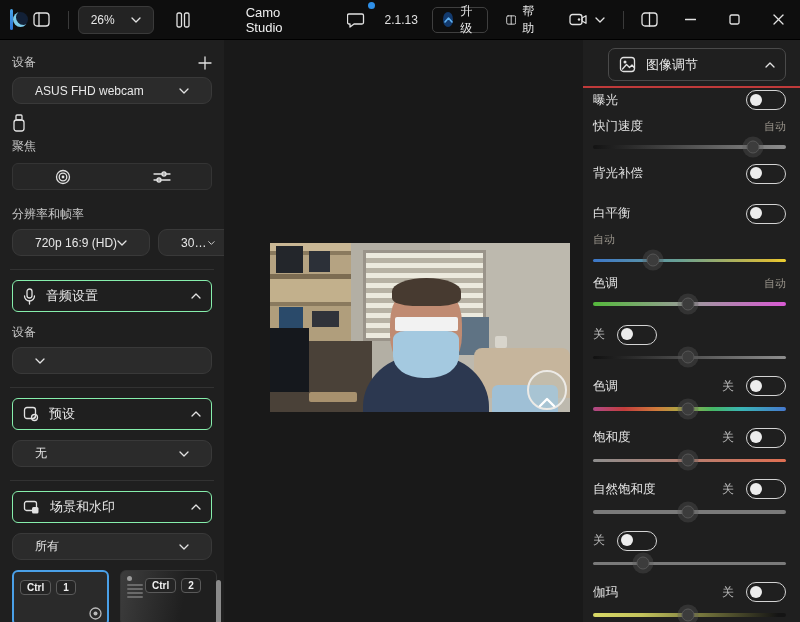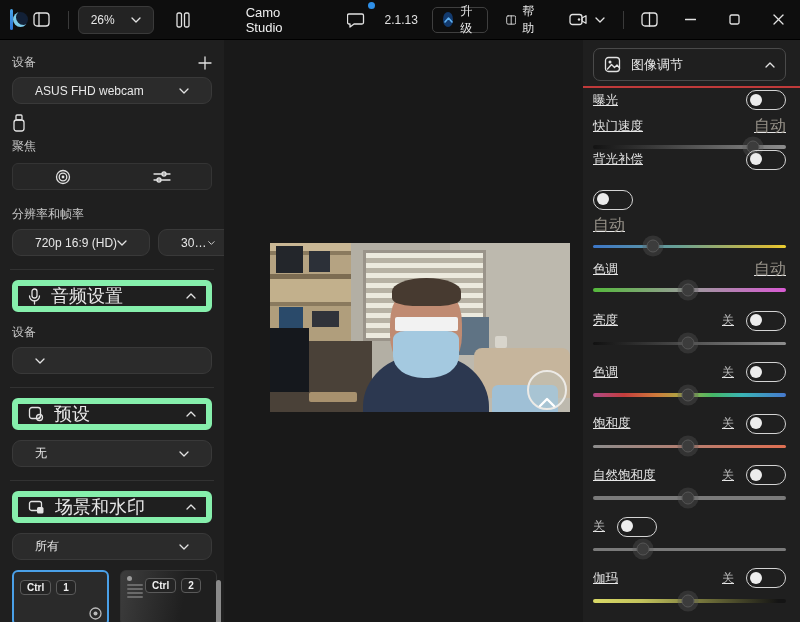--- a/index.html
+++ b/index.html
@@ -42,22 +42,22 @@
 
   
   .slabel { font-size:12px; color:#c9c9c9; }
   .row { display:flex; align-items:center; justify-content:space-between; }
   .dd { display:flex; align-items:center; justify-content:space-between; background:#2b2b2b;
     border:1px solid #393939; border-radius:9px; height:27px; padding:0 22px; font-size:12px; }
   .dd span { white-space:nowrap; overflow:hidden; text-overflow:ellipsis; }
   .seg { display:flex; background:#262626; border:1px solid #343434; border-radius:6px; height:27px; margin-top:8px; }
   .seg > div { flex:1; display:flex; align-items:center; justify-content:center; }
   .divider { height:1px; background:#323232; margin:13px -2px 0 -2px; }
-  .sechead { display:flex; align-items:center; gap:10px; border:6px solid #86efac;
-    border-radius:6px; height:32px; padding:0 10px; margin-top:10px; font-size:18px; }
+  .sechead { display:flex; align-items:center; gap:10px; border:1px solid #86efac;
+    border-radius:6px; height:32px; padding:0 10px; margin-top:10px; font-size:13px; }
   .sechead .grow { flex:1; }
   .thumbgrid { display:grid; grid-template-columns:97px 97px; gap:9px 11px; margin-top:10px; position:relative; }
   .thumb { width:97px; height:56px; background:#2a2a2a; border:1px solid #353535;
     border-radius:6px; position:relative; padding:5px 6px; }
   .thumb.sel { border:2px solid #4aa0e8; }
   .kbd { display:inline-block; background:#242424; border:1px solid #5a5a5a; border-radius:4px;
     padding:1px 6px; font-size:10px; font-weight:bold; color:#f0f0f0; }
   .kbd + .kbd { margin-left:5px; }
   .t2 { background:linear-gradient(100deg,#3d3d3d,#1f1f1f 65%); }
   .tdot { position:absolute; left:6px; top:5px; width:5px; height:5px; border-radius:50%; background:#9a9a9a; }
@@ -97,45 +97,45 @@
     background:#473a30; border-radius:50% 50% 30% 30%; }
   .pv-censor { position:absolute; left:41.5%; top:44%; width:21%; height:8%; background:#f2f2f2; border-radius:2px; }
   .pv-mask { position:absolute; left:41%; top:52%; width:22%; height:28%;
     background:#a4c9e0; border-radius:18% 18% 46% 46%; }
   .pv-overlay { position:absolute; right:3px; bottom:2px; width:40px; height:40px;
     border:2px solid #eceae6; border-radius:50%; background:rgba(190,205,205,.30);
     display:flex; align-items:flex-end; justify-content:center; }
 
   
   .phead { display:flex; align-items:center; gap:10px; border:1px solid #4a4a4a;
-    border-radius:7px; height:33px; padding:0 10px; font-size:13px; }
+    border-radius:7px; height:33px; padding:0 10px; font-size:13px;margin-left:15px; }
   .phead .grow { flex:1; }
-  .arow { display:flex; align-items:center; height:22px;text-decoration:underline; }
+  .arow { display:flex; align-items:center; height:22px; }
   .alabel { font-size:12.5px; color:#e4e4e4; flex:1; }
-  .muted { font-size:16px; color:#98938a; }
+  .muted { font-size:11px; color:#98938a; }
   .offtxt { font-size:12px; color:#b8b8b8; margin-right:12px; }
   .toggle { width:40px; height:20px; border:1.5px solid #d4d4d4; border-radius:11px;
     position:relative; background:transparent; flex:none; }
   .toggle::after { content:''; position:absolute; left:3px; top:2.5px; width:12px; height:12px;
     background:#ececec; border-radius:50%; }
   .slider { position:relative; height:3.5px; border-radius:2px; background:#7a7a7a; }
   .knob { position:absolute; top:50%; transform:translate(-50%,-50%); width:13px; height:13px;
     border-radius:50%; background:#3c3c3c; border:1px solid #565656;
     box-shadow:0 0 0 4px rgba(90,90,90,.35); }
   .tr-shutter { background:linear-gradient(90deg,#131313,#8e8e8e); }
   .tr-temp { background:linear-gradient(90deg,#3c77c9,#6aa193 45%,#d9bb38 92%,#eccf30); }
   .tr-tint { background:linear-gradient(90deg,#55b93c,#9b9b9b 50%,#d95ad4); }
   .tr-bright { background:linear-gradient(90deg,#111,#8e8e8e); }
   .tr-hue { background:linear-gradient(90deg,#b04a88,#c43d3d 16%,#cf7b3b 33%,#a8ad44 47%,#46b766 62%,#3ab5b5 77%,#4679cf); }
   .tr-sat { background:linear-gradient(90deg,#8d8d8d,#e06f52); }
   .tr-gamma { background:linear-gradient(90deg,#d9d967,#c3c35c 25%,#141414 96%); }
   .annotation { position:absolute; left:-4px; top:46px; width:237px; height:574px;
     border:2px solid #bf3a3a; pointer-events:none; z-index:5; }
   .mt4{margin-top:4px} .mt6{margin-top:6px} .mt8{margin-top:8px} .mt10{margin-top:10px}
-  .mt14{} .mt16{margin-top:16px} .mt18{margin-top:18px}
+  .mt14{margin-top:14px} .mt16{margin-top:16px} .mt18{margin-top:18px}
   .stroke { stroke:#e2e2e2; fill:none; stroke-width:1.3; stroke-linecap:round; stroke-linejoin:round; }
 </style>
 </head>
 <body>
 
 <div class="titlebar">
   <div class="appicon"></div>
   <div class="tb-btn">
     <svg width="17" height="15" viewBox="0 0 17 15">
         <rect class="stroke" x="1" y="1" width="15" height="13" rx="3"></rect>
@@ -411,38 +411,38 @@
     <div class="slider tr-shutter mt8">
       <span class="knob" style="left: 83%;"></span>
     </div>
 
     <div class="arow mt14">
       <span class="alabel">背光补偿</span>
       <span class="toggle"></span>
     </div>
 
     <div class="arow mt18">
+      <span class="alabel">白平衡</span>
       <span class="toggle"></span>
     </div>
     <div class="arow mt4">
       <span class="muted">自动</span>
     </div>
     <div class="slider tr-temp mt8">
       <span class="knob" style="left: 31%;"></span>
     </div>
     <div class="arow mt10">
       <span class="alabel">色调</span>
       <span class="muted">自动</span>
     </div>
     <div class="slider tr-tint mt8">
       <span class="knob" style="left: 49%;"></span>
     </div>
 
     <div class="arow mt18">
-      <span class="alabel">亮度</span>
       <span class="offtxt">关</span>
       <span class="toggle"></span>
     </div>
     <div class="slider tr-bright mt10">
       <span class="knob" style="left: 49%;"></span>
     </div>
 
     <div class="arow mt16">
       <span class="alabel">色调</span>
       <span class="offtxt">关</span>

